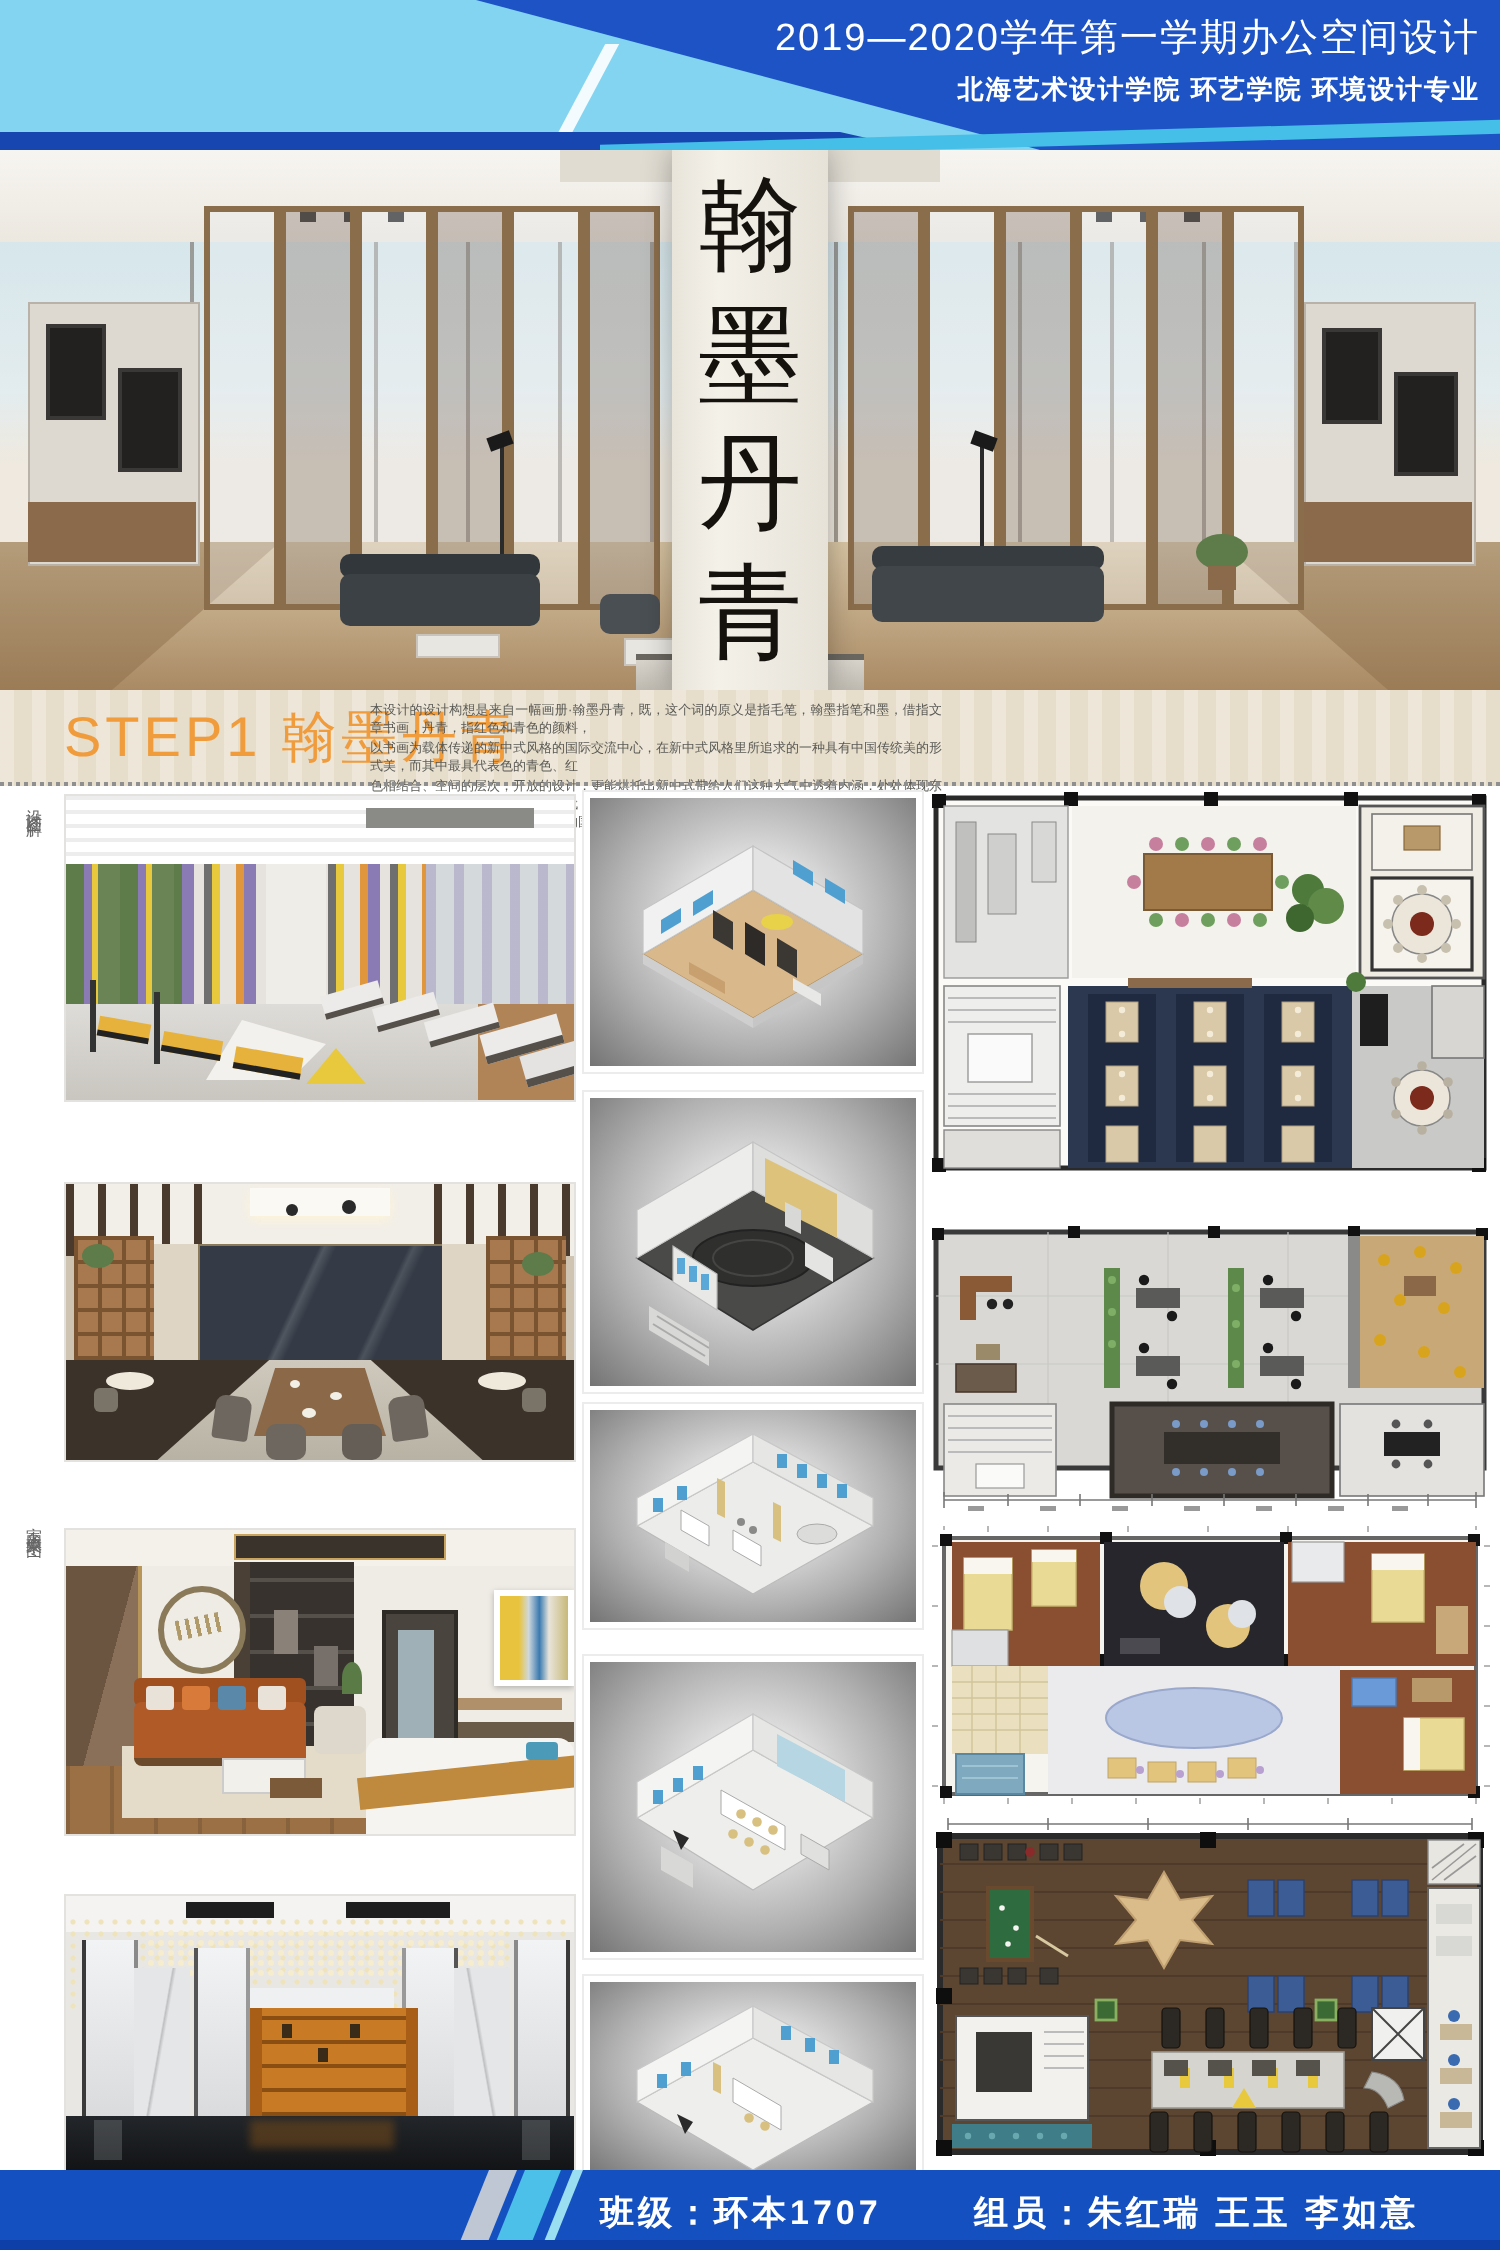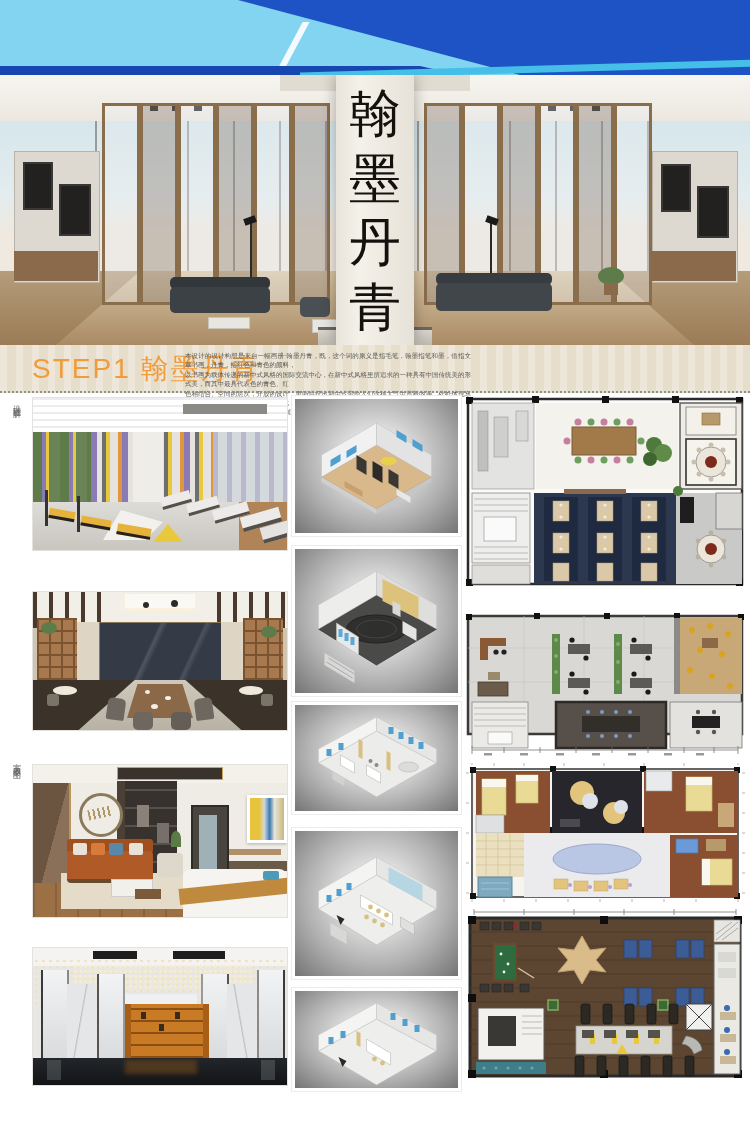--- a/index.html
+++ b/index.html
@@ -79,20 +79,22 @@
 <body>
 
 <div class="poster">
 
   <div class="hdr">
     <div class="hdr-light"></div>
     <div class="hdr-slash"></div>
     <div class="hdr-bottom"></div>
     <div class="hdr-cyan"></div>
     <div class="hdr-right">
+      <div class="l1">2019—2020学年第一学期办公空间设计</div>
+      <div class="l2">北海艺术设计学院  环艺学院  环境设计专业</div>
     </div>
   </div>
 
   <div class="hero">
     <div class="hero-win"></div>
     <div class="hero-floor"></div>
     <div class="hero-floor-l"></div>
     <div class="hero-floor-r"></div>
     <div class="hero-ceil"></div>
     <div class="abs" style="left:280px;top:0;width:190px;height:16px;background:#e0dcd2;"></div>
@@ -851,14 +853,22 @@
         </g>
       <rect x="250" y="12" width="26" height="22" fill="#e8e6e0" stroke="#888" stroke-width="0.7"></rect>
       <g stroke="#999" stroke-width="0.8">
           <line x1="252" y1="32" x2="274" y2="14"></line>
           <line x1="252" y1="26" x2="268" y2="14"></line>
           <line x1="258" y1="32" x2="274" y2="20"></line>
         </g>
     </svg>
   </div>
 
+  <div class="ftr">
+    <div class="ftr-slash1"></div>
+    <div class="ftr-slash2"></div>
+    <div class="ftr-slash3"></div>
+    <div class="ftr-txt" style="left:300px;">班级：环本1707</div>
+    <div class="ftr-txt" style="left:487px;">组员：朱红瑞  王玉  李如意</div>
+    <div class="ftr-strip"></div>
+  </div>
 
 </div>
 
 </body></html>

